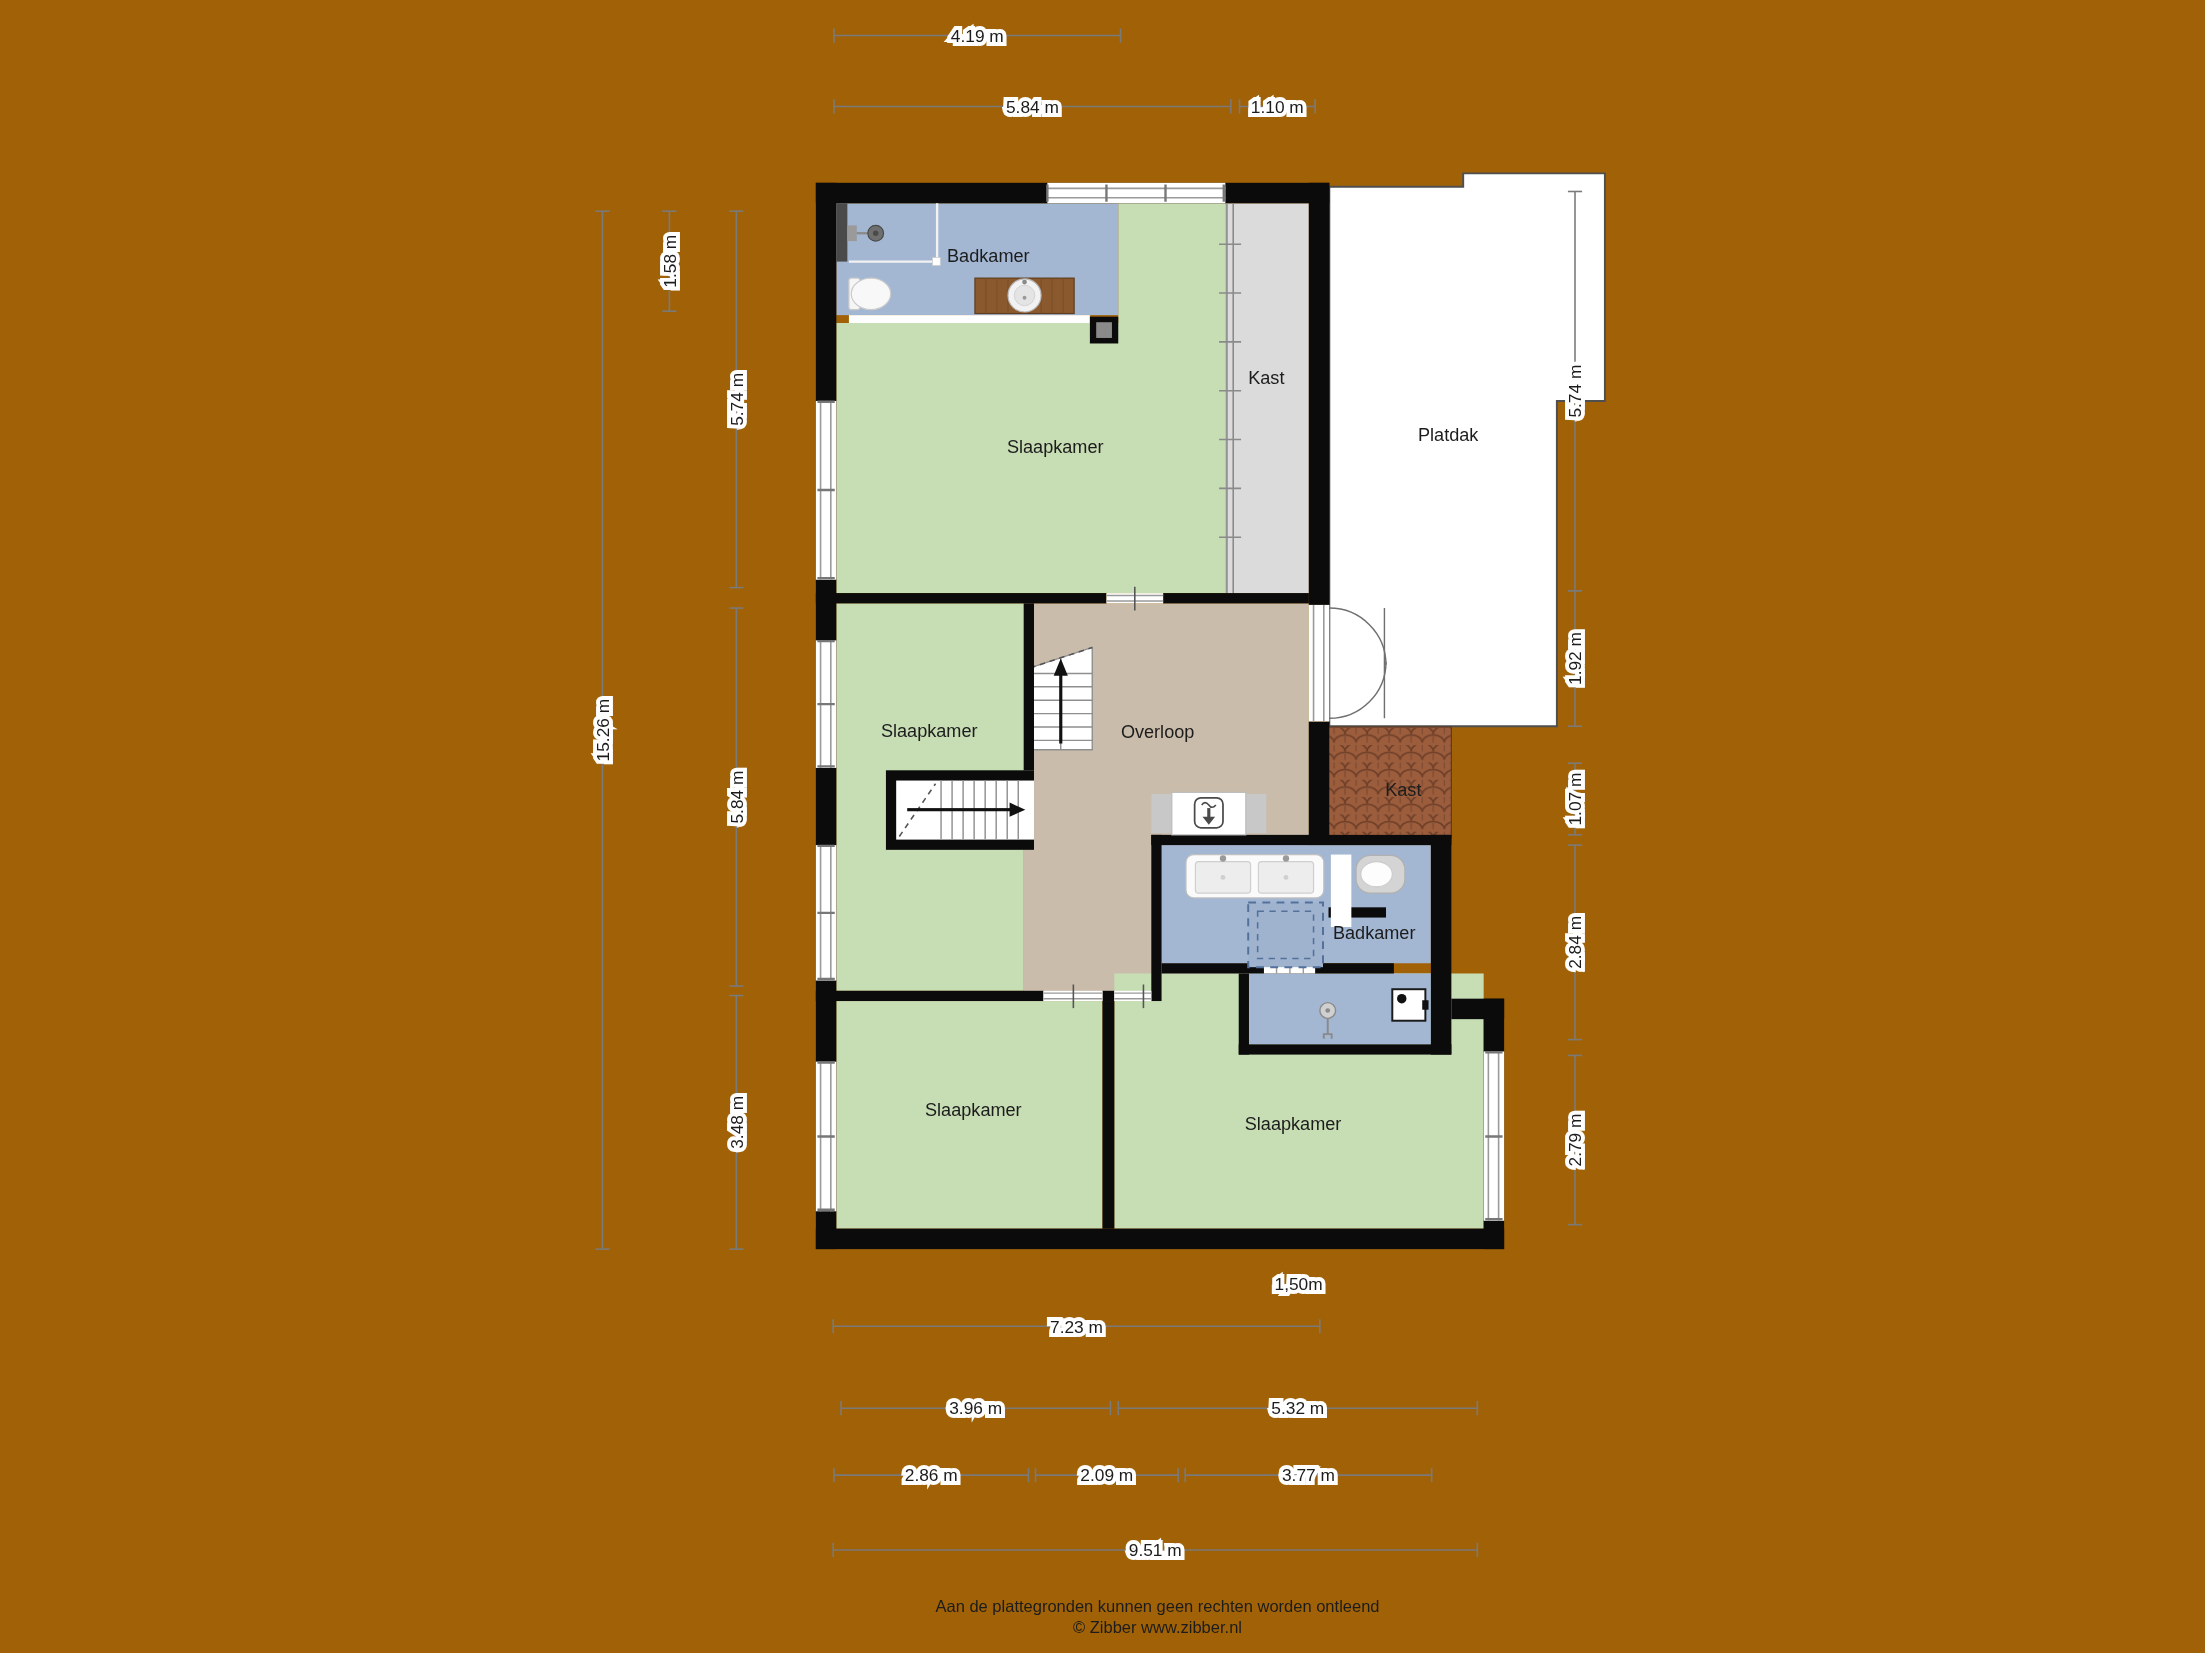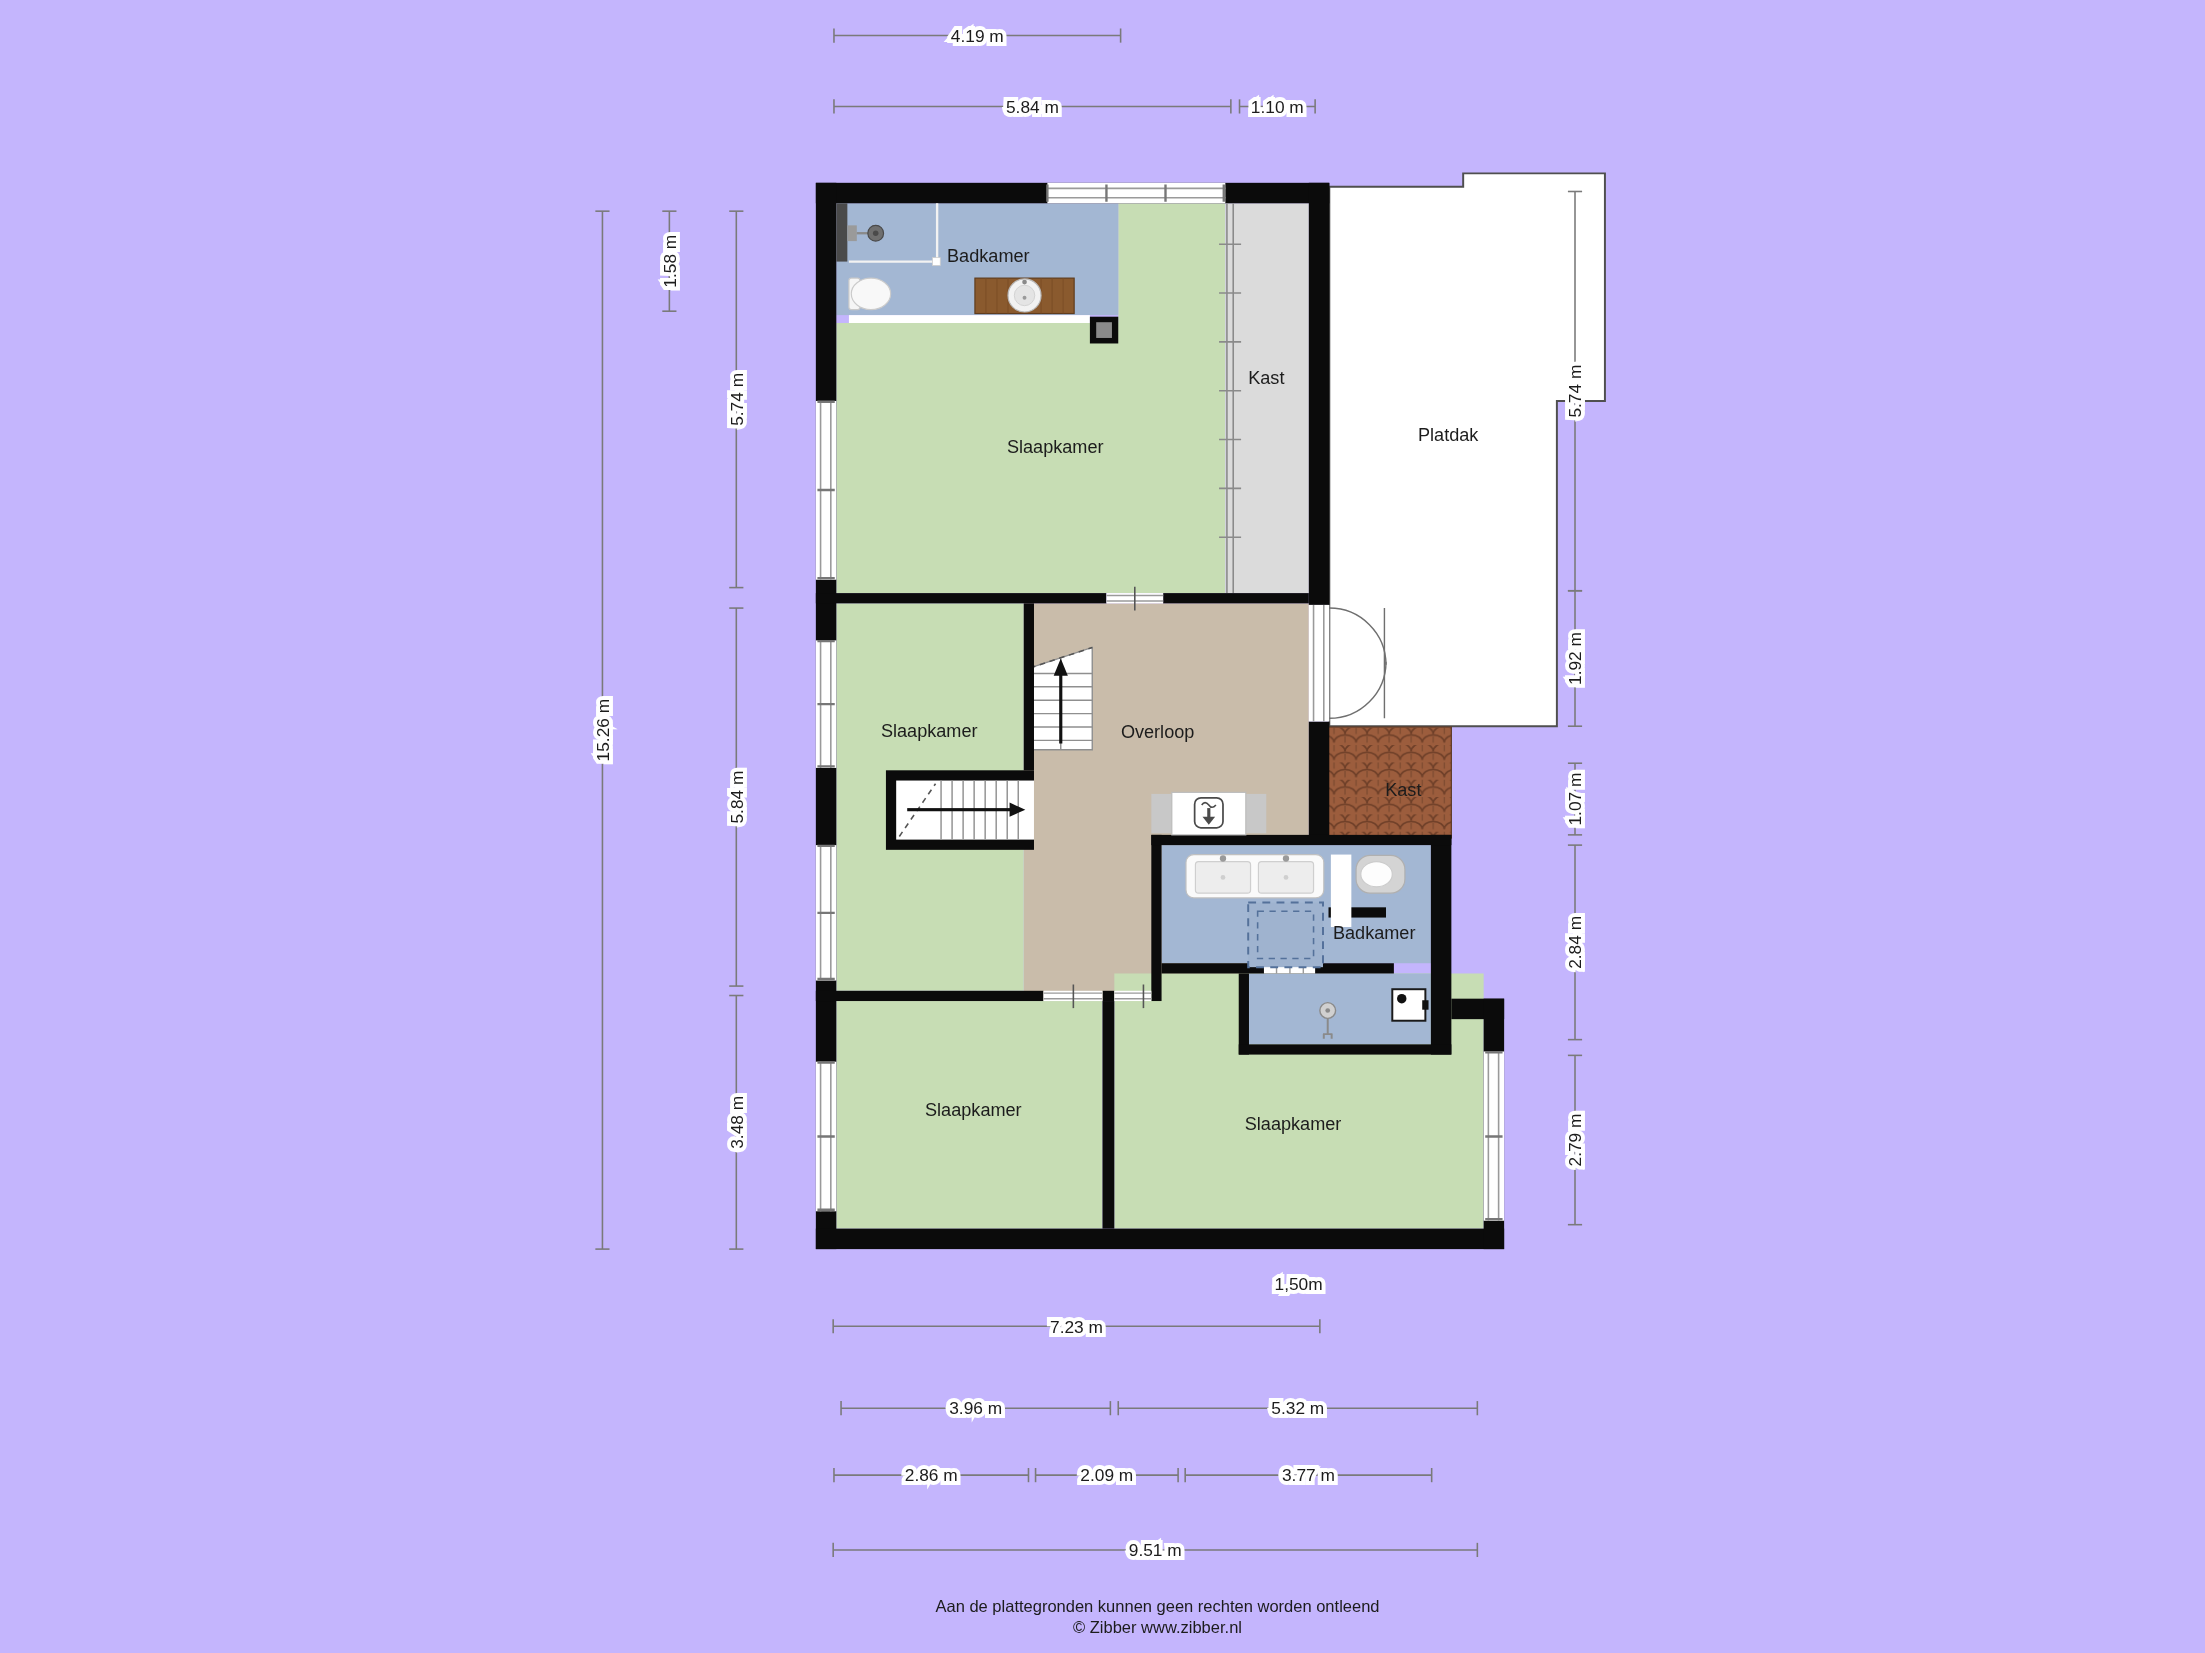--- a/index.html
+++ b/index.html
@@ -1,16 +1,16 @@
 <!DOCTYPE html>
 <html style="font-size:12.6px"><head>
 <meta charset="utf-8">
 <style>
   html,body{margin:0;padding:0;background:#ffffff;}
-  .stage{position:relative;width:2205px;height:1654px;background:#c4b5fd;overflow:hidden;
+  .stage{position:relative;width:2205px;height:1654px;background:#a16207;overflow:hidden;
          font-family:"Liberation Sans", sans-serif;}
   svg{position:absolute;left:0;top:0;}
   .footer{position:absolute;left:55px;top:1596px;width:2205px;text-align:center;
           color:#1c1c1c;font-size:16.5px;line-height:21px;font-family:"Liberation Sans",sans-serif;}
   text{font-family:"Liberation Sans",sans-serif;}
   .room-label{font-size:23px;fill:#1c1c1c;paint-order:stroke;stroke:none;}
   .dim-label{font-size:22px;fill:#1c1c1c;paint-order:stroke;stroke:#ffffff;stroke-width:10px;}
 </style>
 </head>
 <body>

